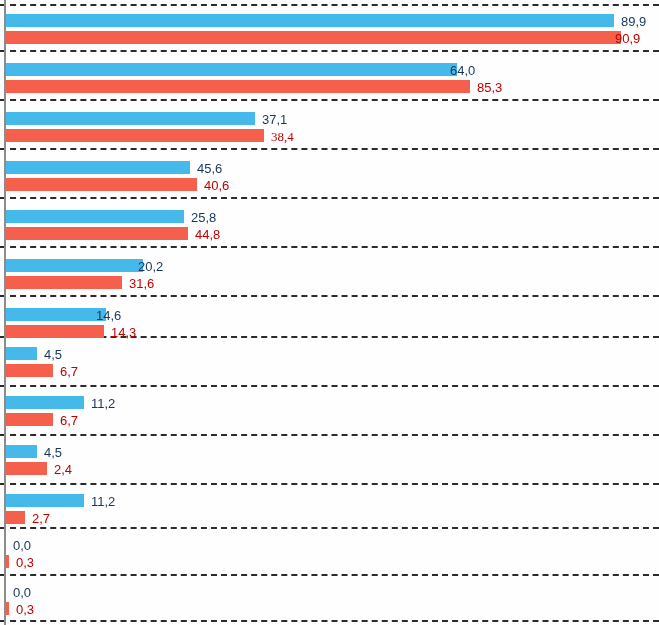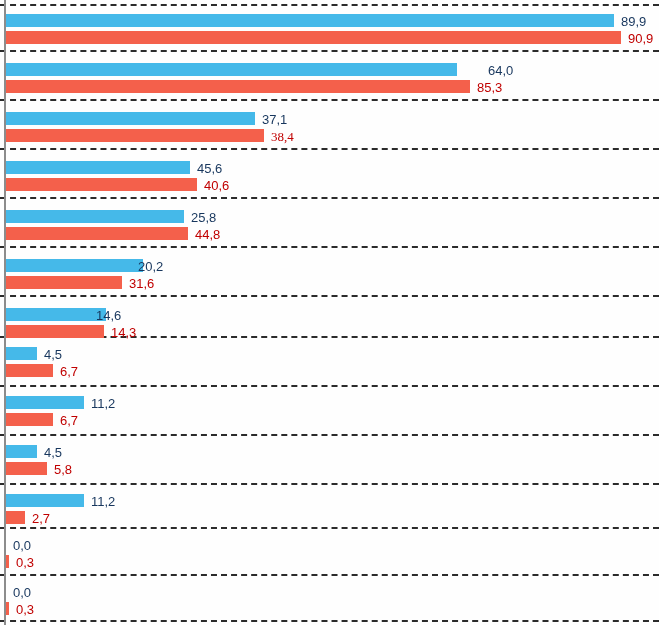--- a/index.html
+++ b/index.html
@@ -88,27 +88,27 @@
         <div class="gridline" style="top: 50px;"></div>
       </div>
     <div id="groups">
         <div class="group" style="top: 7px; height: 41px;">
           <div class="bar-row" style="top: 7px;">
             <div class="bar blue" style="width: 608px;"></div>
             <div class="bar-label blue" style="left: 615px;">89,9</div>
           </div>
           <div class="bar-row" style="top: 24px;">
             <div class="bar red" style="width: 615px;"></div>
-            <div class="bar-label red" style="left: 622px;">90,9</div>
+            <div class="bar-label red" style="left: 609px;">90,9</div>
           </div>
         </div>
         <div class="group" style="top: 56px; height: 41px;">
           <div class="bar-row" style="top: 7px;">
             <div class="bar blue" style="width: 451px;"></div>
-            <div class="bar-label blue" style="left: 482px;">64,0</div>
+            <div class="bar-label blue" style="left: 444px;">64,0</div>
           </div>
           <div class="bar-row" style="top: 24px;">
             <div class="bar red" style="width: 464px;"></div>
             <div class="bar-label red" style="left: 471px;">85,3</div>
           </div>
         </div>
         <div class="group" style="top: 105px; height: 41px;">
           <div class="bar-row" style="top: 7px;">
             <div class="bar blue" style="width: 249px;"></div>
             <div class="bar-label blue" style="left: 256px;">37,1</div>
@@ -178,21 +178,21 @@
             <div class="bar-label red" style="left: 54px;">6,7</div>
           </div>
         </div>
         <div class="group" style="top: 438px; height: 41px;">
           <div class="bar-row" style="top: 7px;">
             <div class="bar blue" style="width: 31px;"></div>
             <div class="bar-label blue" style="left: 38px;">4,5</div>
           </div>
           <div class="bar-row" style="top: 24px;">
             <div class="bar red" style="width: 41px;"></div>
-            <div class="bar-label red" style="left: 48px;">5,8</div>
+            <div class="bar-label red" style="left: 48px;">2,4</div>
           </div>
         </div>
         <div class="group" style="top: 487px; height: 41px;">
           <div class="bar-row" style="top: 7px;">
             <div class="bar blue" style="width: 78px;"></div>
             <div class="bar-label blue" style="left: 85px;">11,2</div>
           </div>
           <div class="bar-row" style="top: 24px;">
             <div class="bar red" style="width: 19px;"></div>
             <div class="bar-label red" style="left: 26px;">2,7</div>

